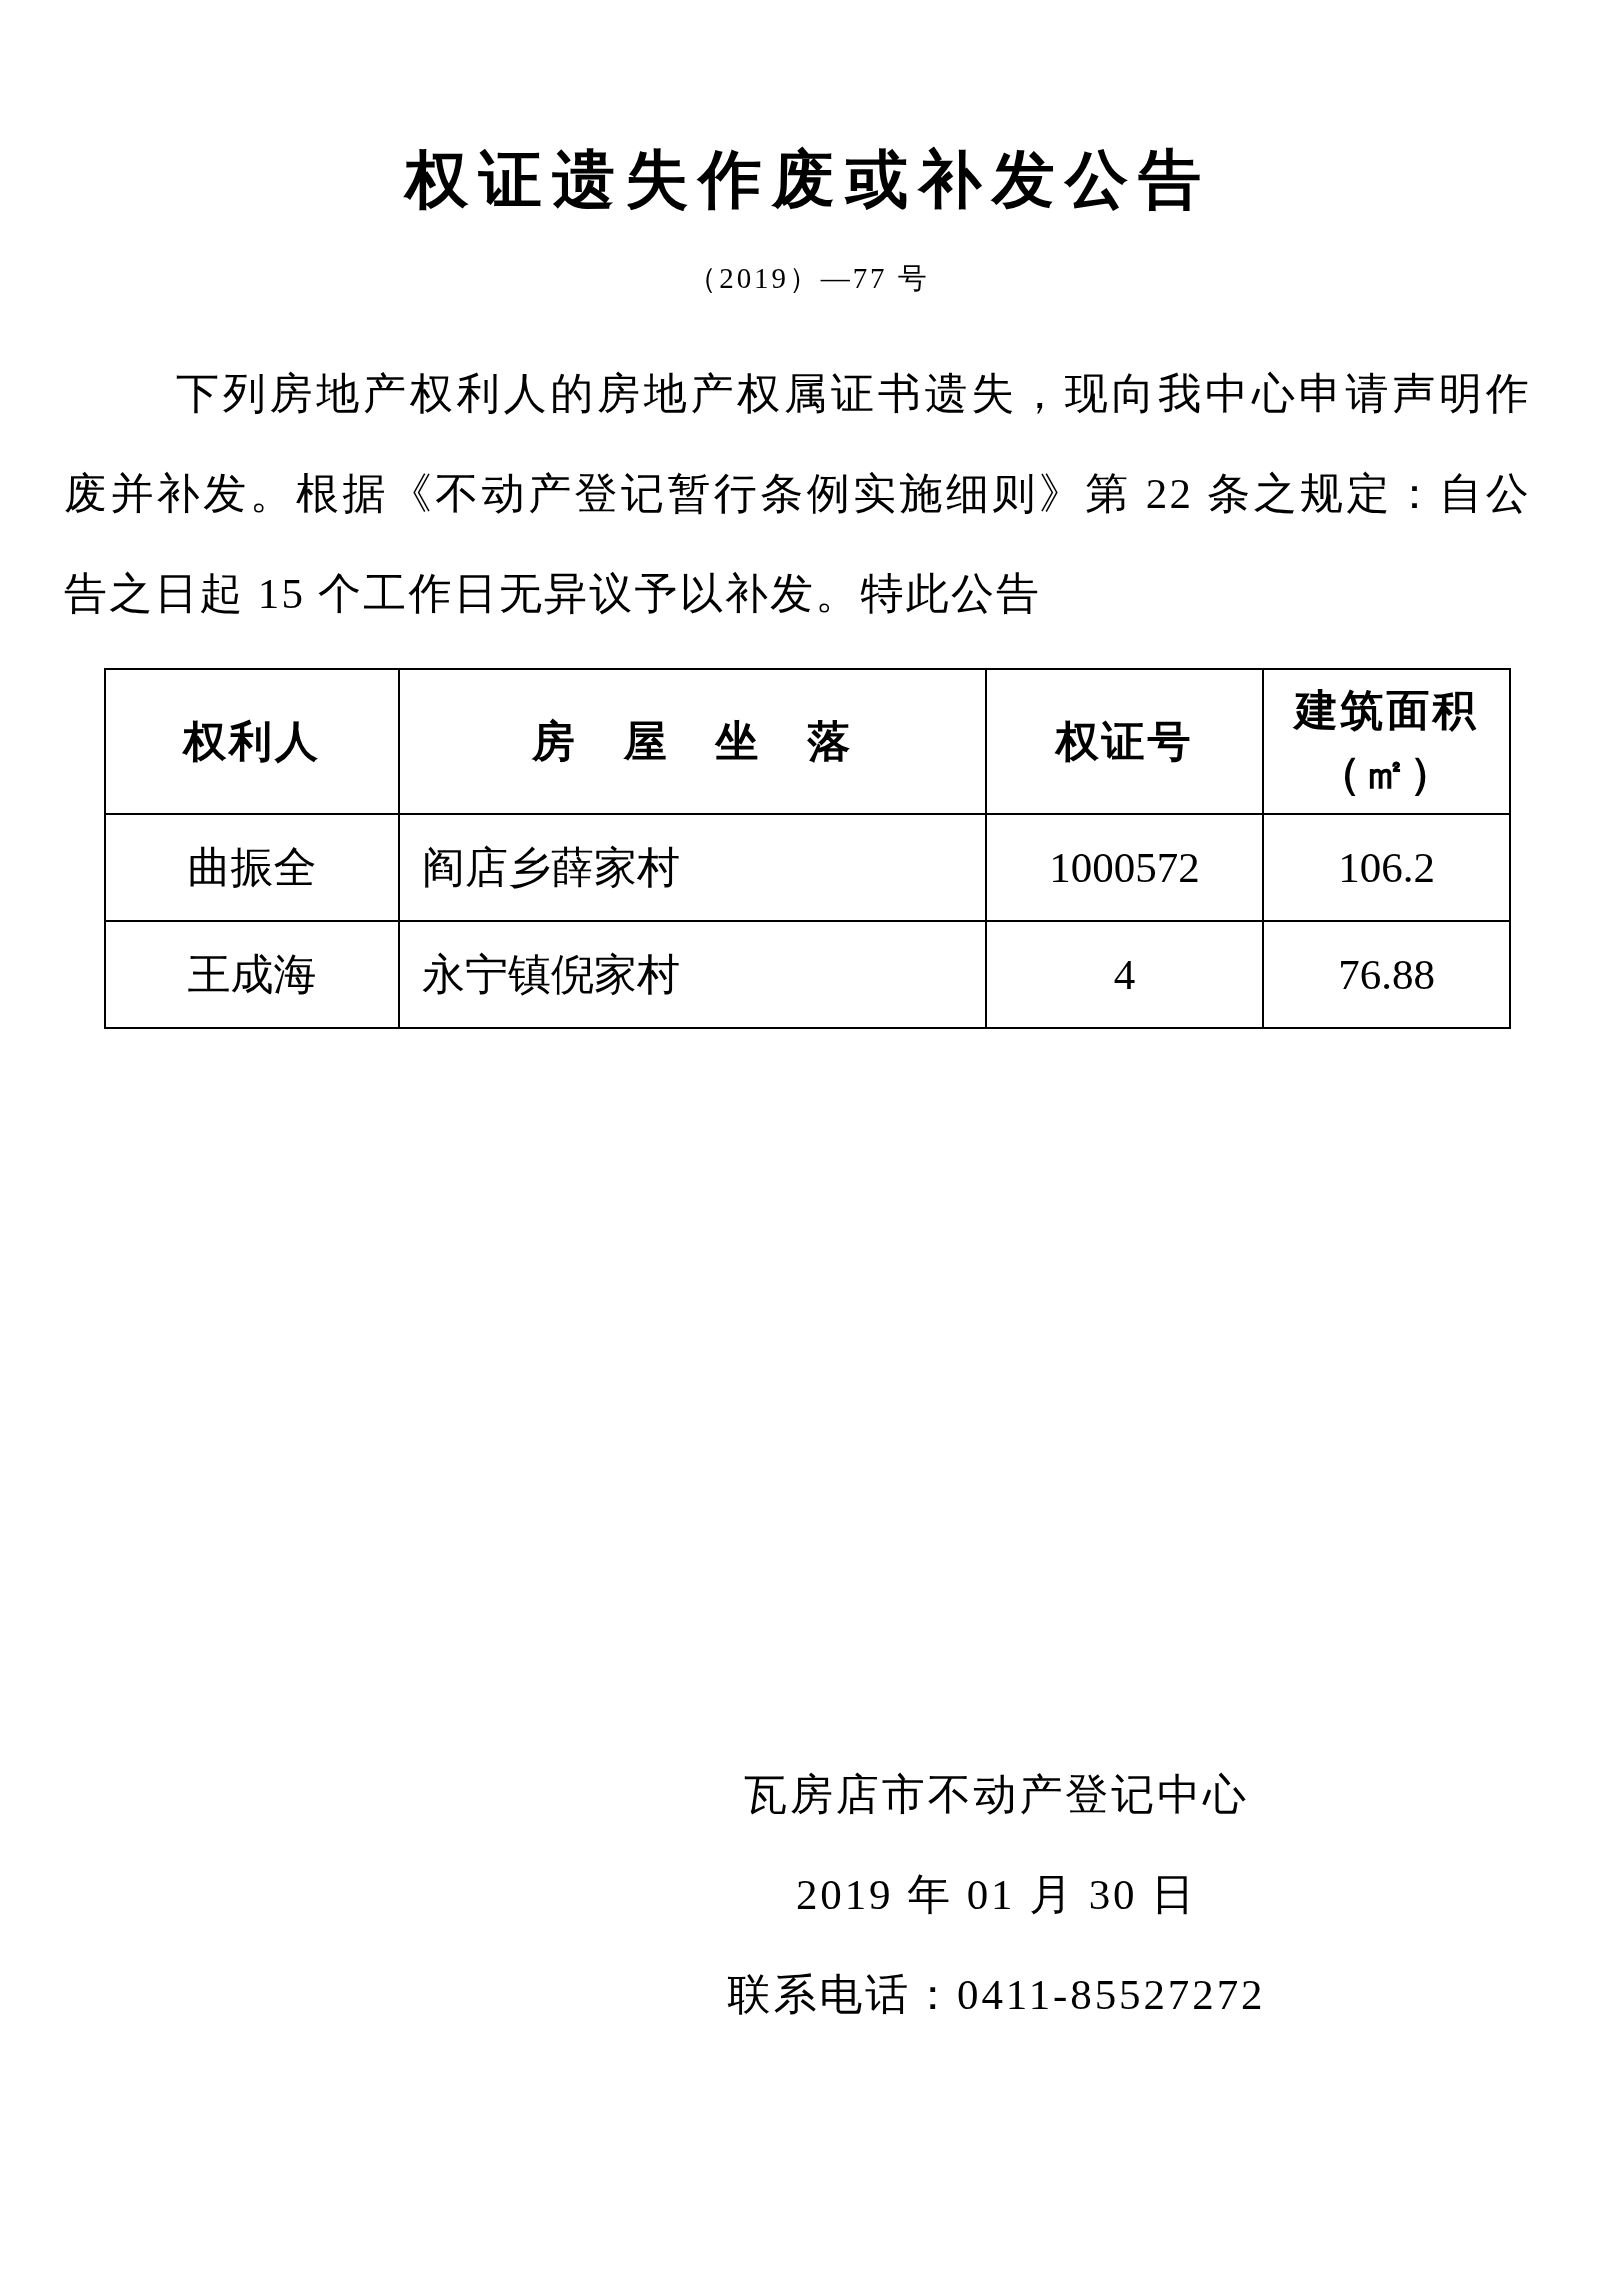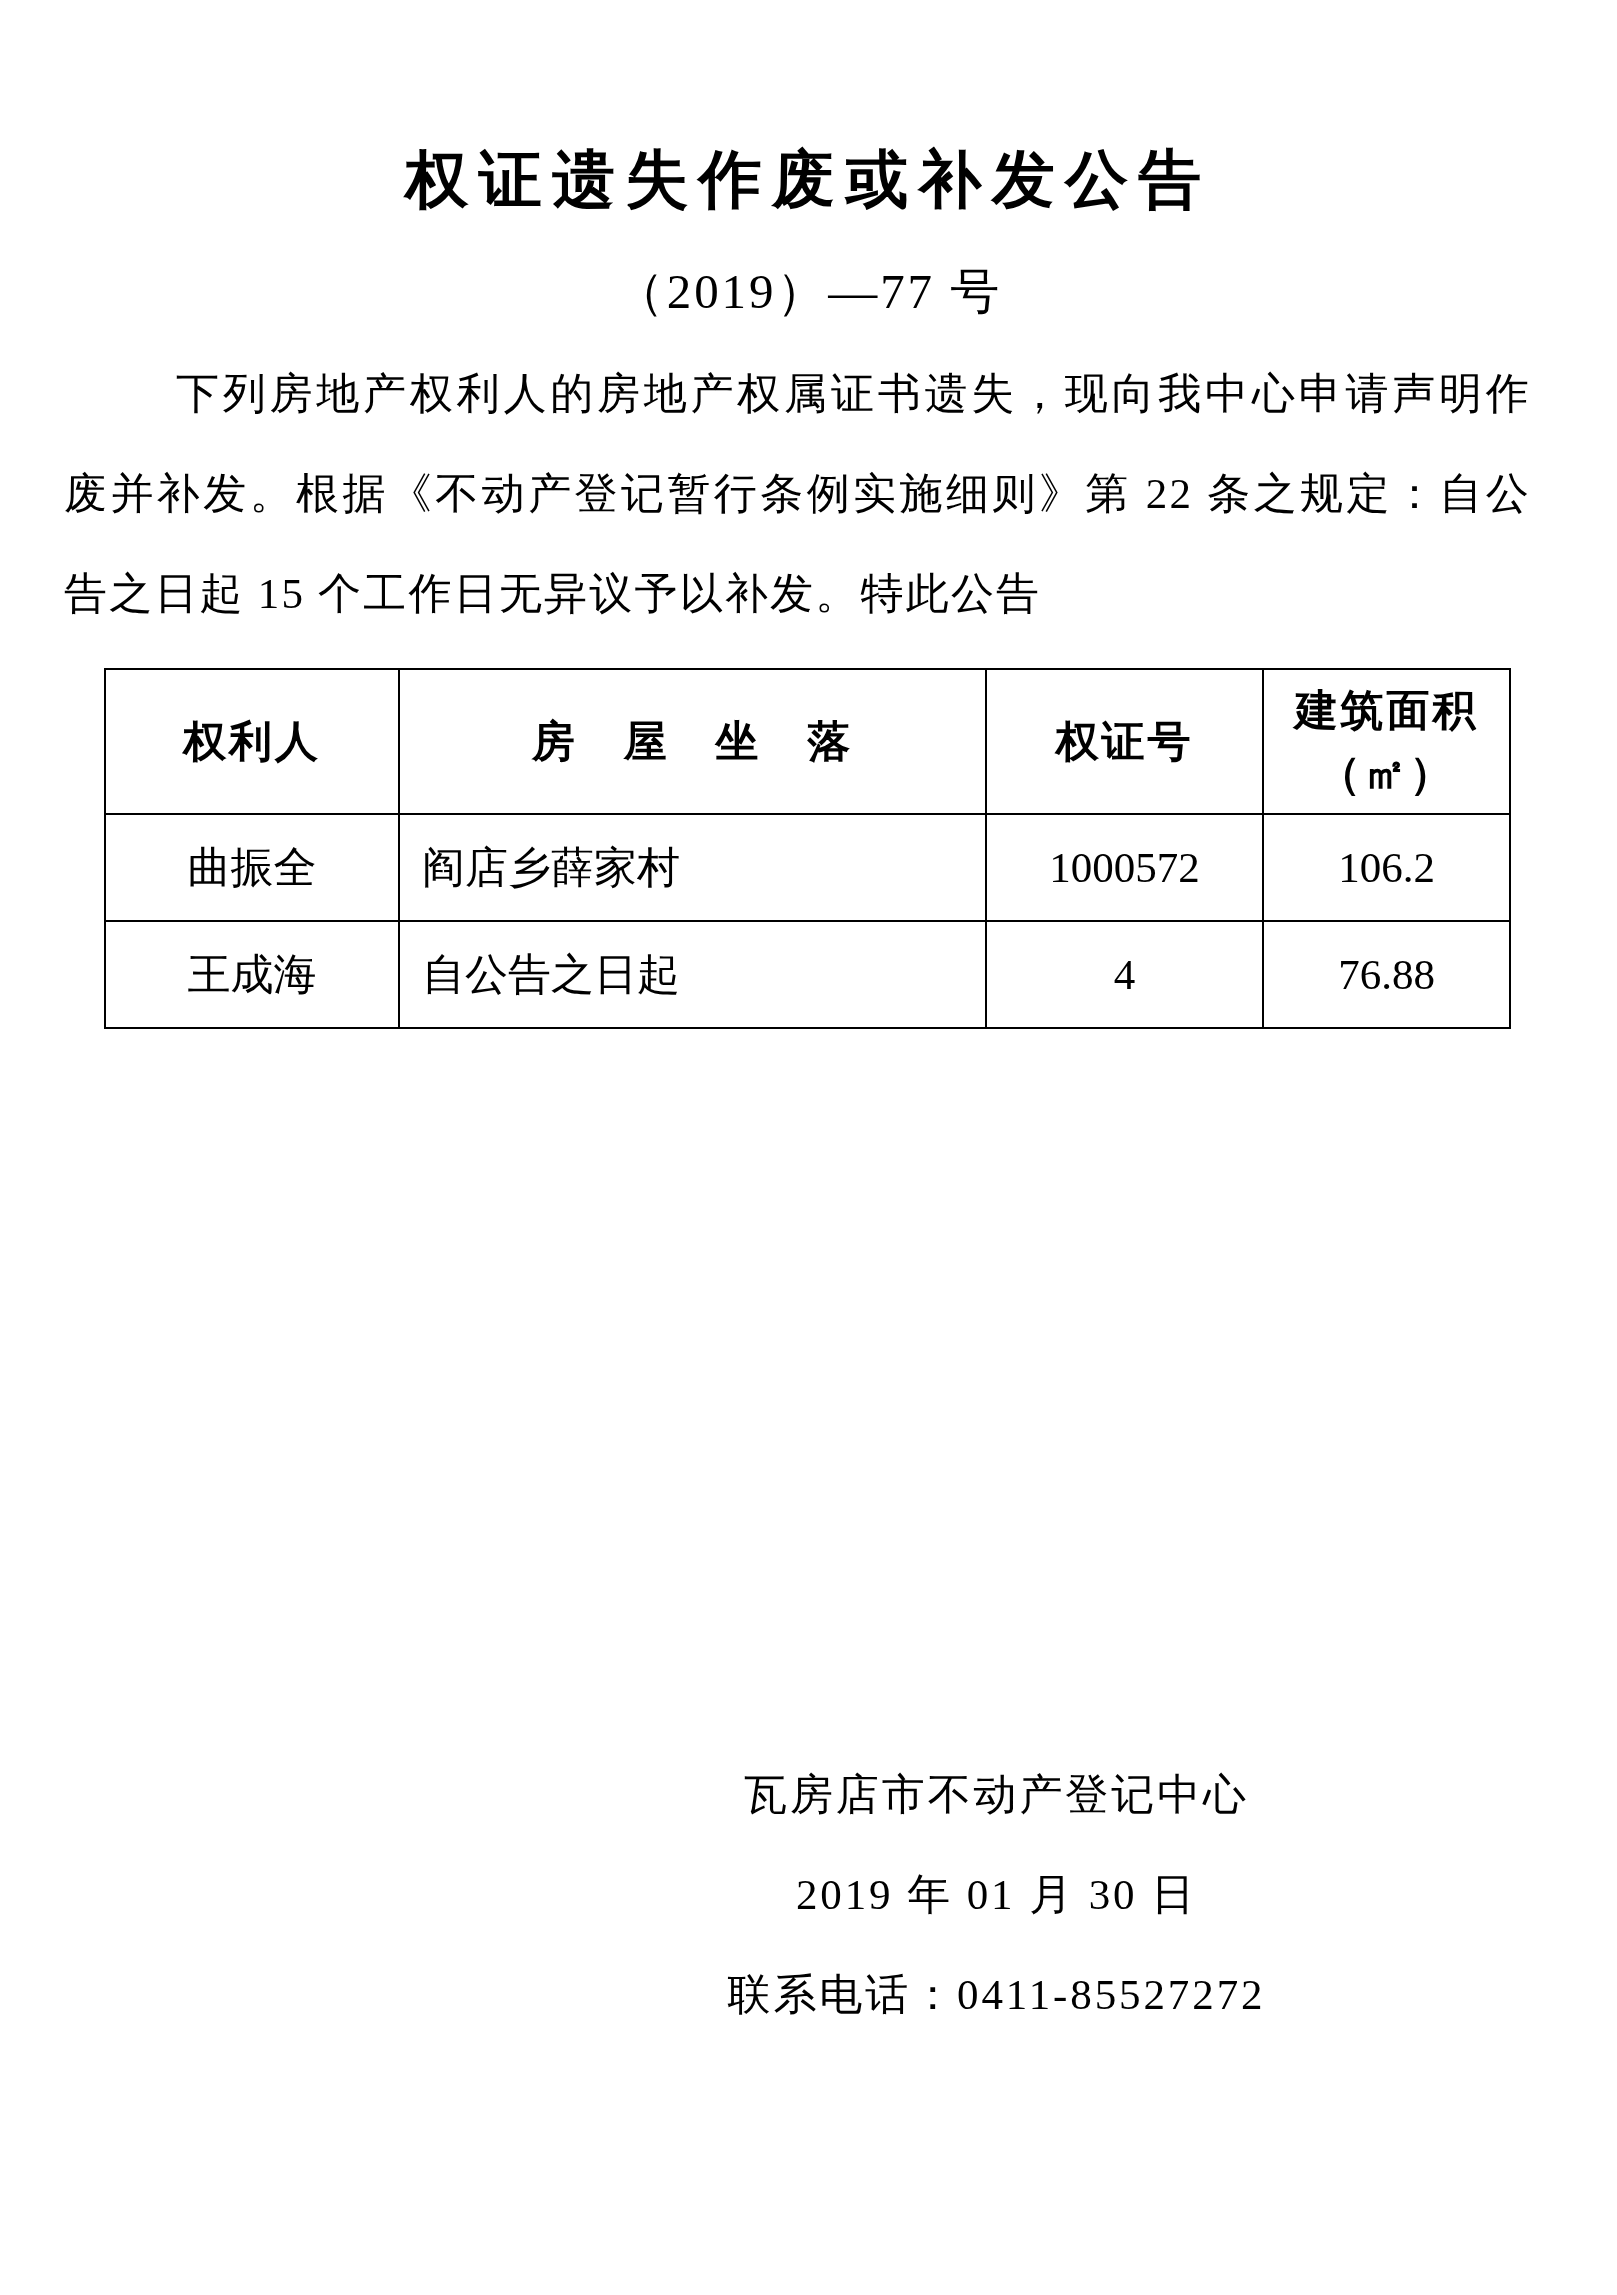--- a/index.html
+++ b/index.html
@@ -24,21 +24,21 @@
     font-size: 63px;
     letter-spacing: 10.3px;
     white-space: nowrap;
   }
   .doc-number {
     position: absolute;
     top: 259px;
     left: 0;
     width: 100%;
     text-align: center;
-    font-size: 49px;
+    font-size: 29px;
     letter-spacing: 2.9px;
     white-space: nowrap;
   }
   .doc-body {
     position: absolute;
     top: 344px;
     left: 64px;
     width: 1467px;
     font-size: 43px;
     line-height: 100px;
@@ -119,21 +119,21 @@
     </thead>
     <tbody>
       <tr>
         <td>曲振全</td>
         <td class="cell-location">阎店乡薛家村</td>
         <td>1000572</td>
         <td>106.2</td>
       </tr>
       <tr>
         <td>王成海</td>
-        <td class="cell-location">自公告之日起</td>
+        <td class="cell-location">永宁镇倪家村</td>
         <td>4</td>
         <td>76.88</td>
       </tr>
     </tbody>
   </table>
 
   <div class="doc-footer">
     <div>瓦房店市不动产登记中心</div>
     <div>2019 年 01 月 30 日</div>
     <div>联系电话：0411-85527272</div>

